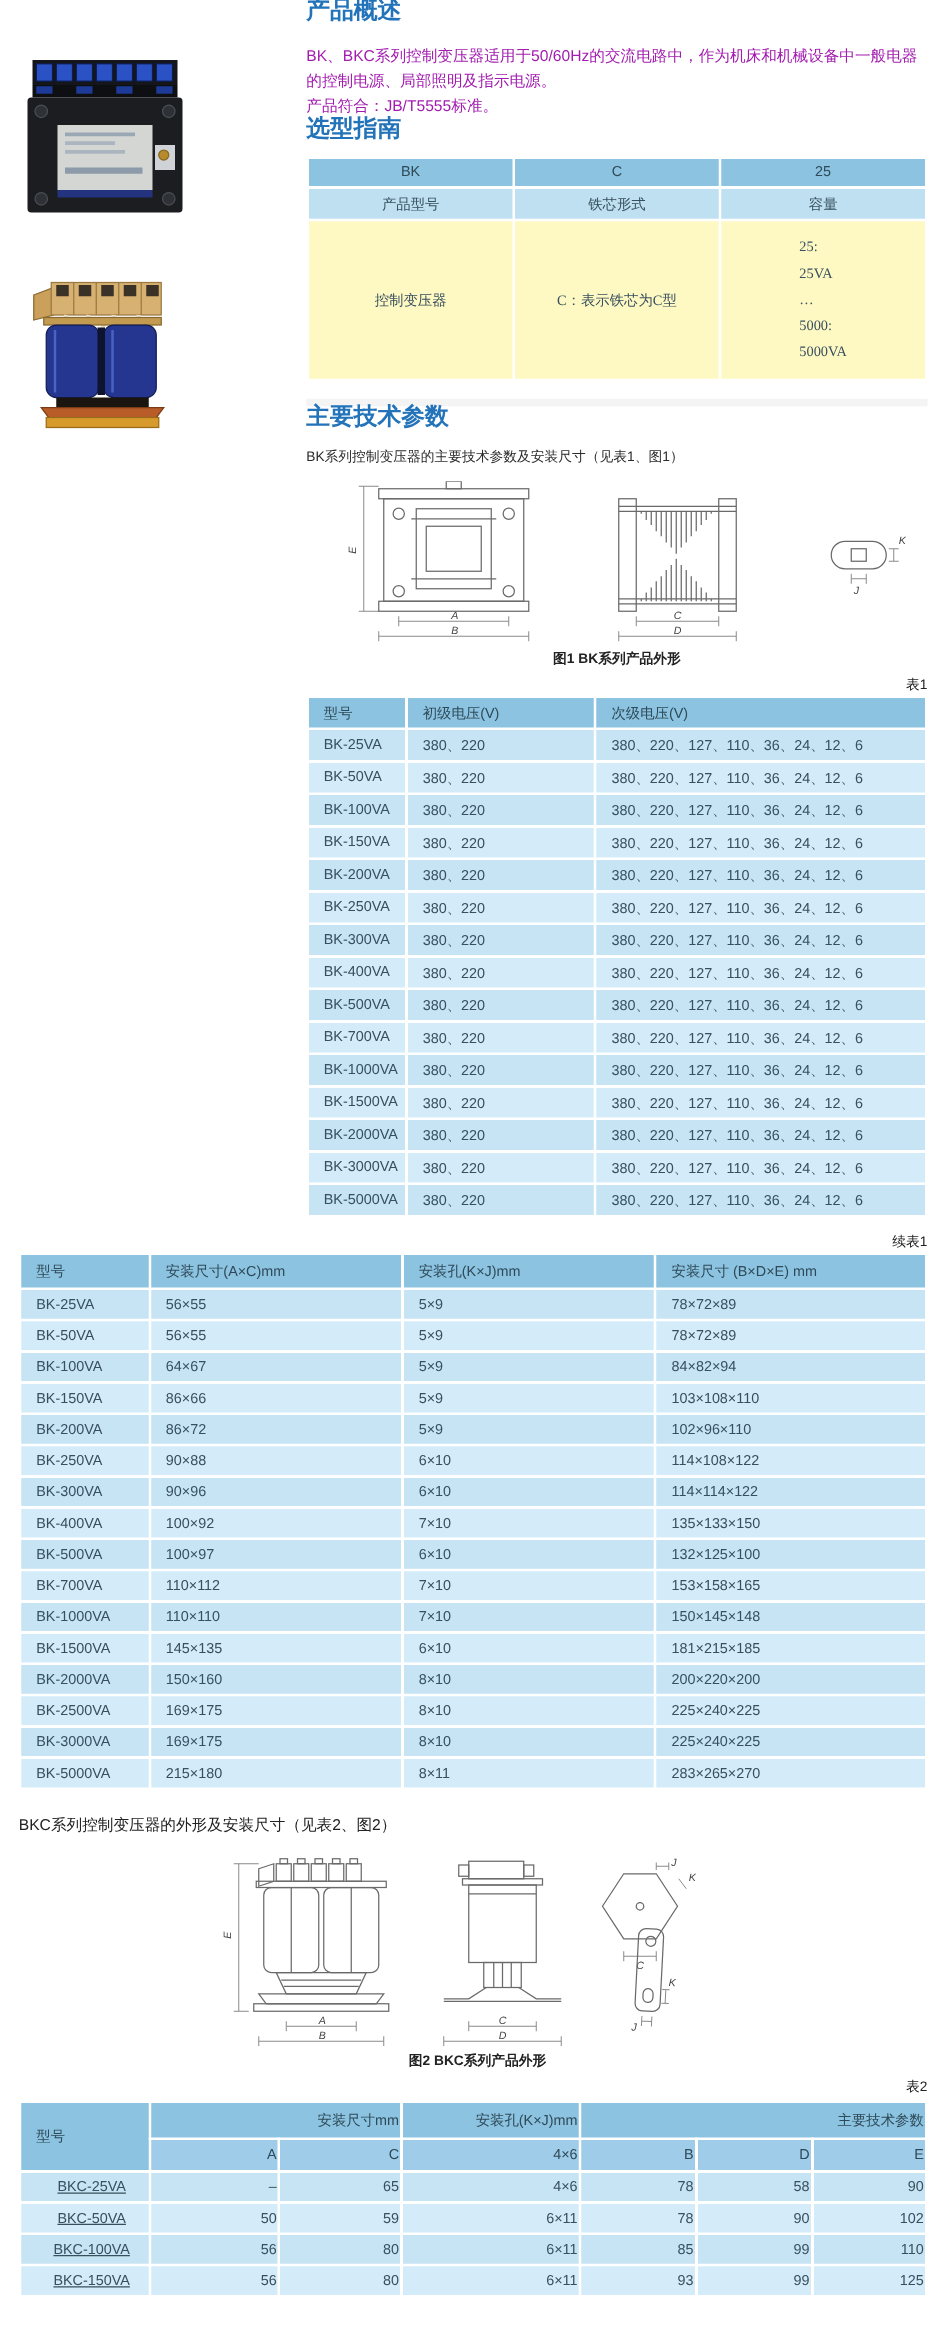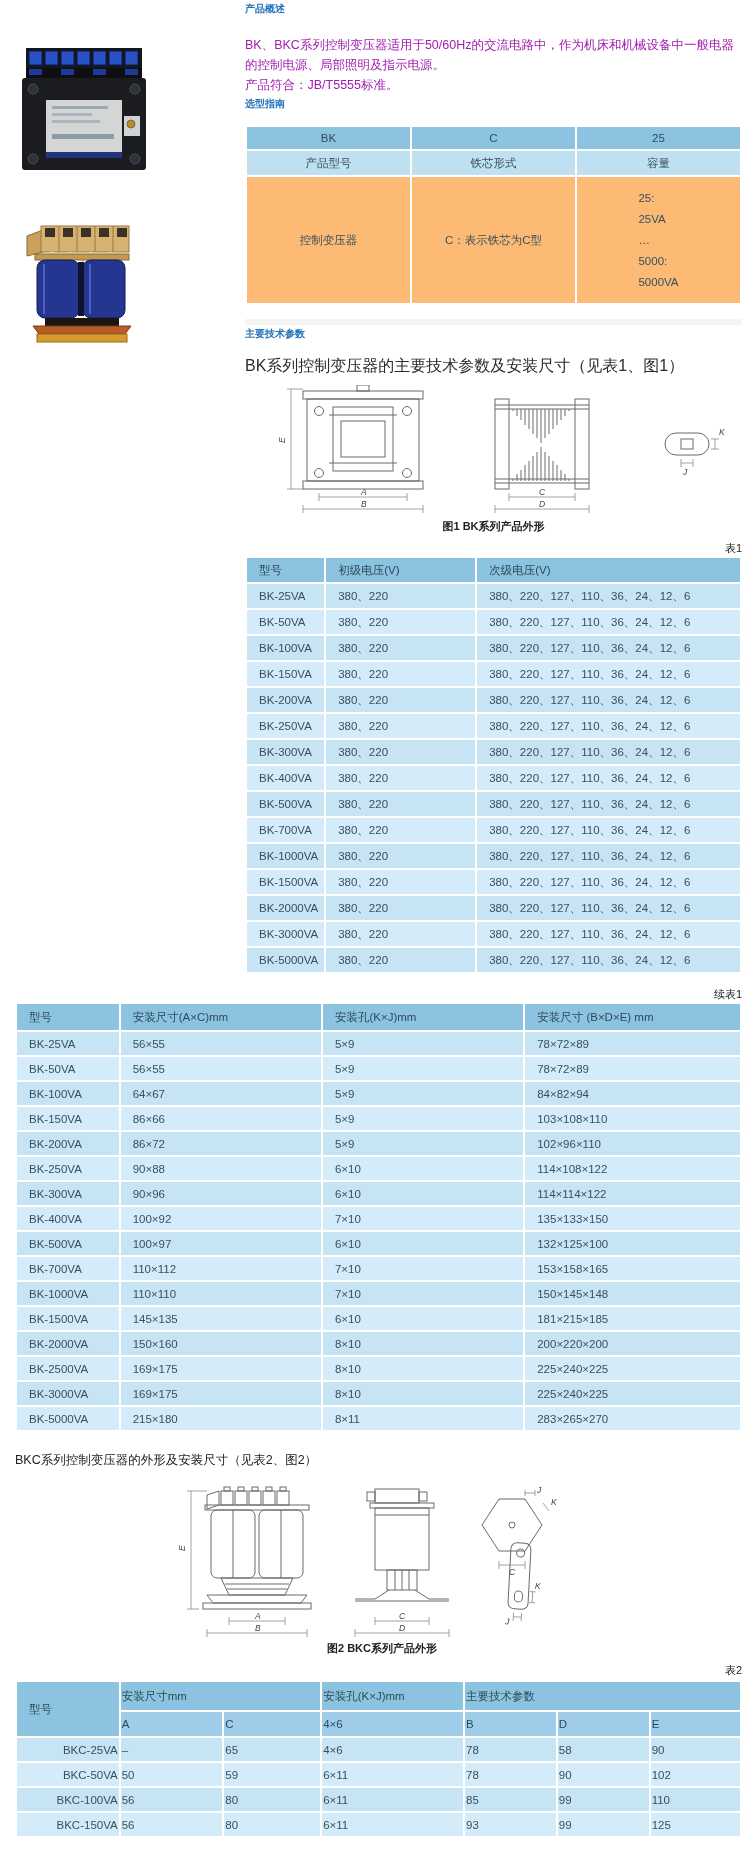--- a/index.html
+++ b/index.html
@@ -2,35 +2,35 @@
 <html><head>
 <meta charset="utf-8">
 <style>
   html,body{margin:0;padding:0;background:#fff;}
   body{width:750px;height:1866px;position:relative;overflow:hidden;
        font-family:"Liberation Sans","DejaVu Sans",sans-serif;color:#333;}
   .top-area{display:flex;width:750px;}
   .photos{width:245px;position:relative;flex:none;}
   .main{width:505px;flex:none;box-sizing:border-box;padding-right:8px;}
   .full-section{width:750px;box-sizing:border-box;padding:0 8px 0 15px;}
-  h2.sec{color:#2273b9;font-size:10px;font-weight:bold;margin:0;line-height:17px;}
+  h2.sec{color:#2273b9;font-size:19px;font-weight:bold;margin:0;line-height:17px;}
   .h-overview{margin-top:8px;}
   .h-selection{margin-top:34px;}
   .h-tech{margin-top:25px;}
   p.body-text{font-size:12.5px;line-height:20px;margin:18px 0 0 0;color:#a21caf;}
-  p.intro{font-size:16px;line-height:16px;margin:16px 0 0 0;color:#2b2b2b;}
+  p.intro{font-size:11px;line-height:16px;margin:16px 0 0 0;color:#2b2b2b;}
   table{border-collapse:collapse;width:100%;table-layout:fixed;}
   td,th{border:2px solid #fff;font-weight:normal;font-size:11.5px;color:#38505e;
         overflow:hidden;white-space:nowrap;}
   
   .sel-table{margin-top:13px;}
   .sel-table td{text-align:center;}
   .sel-table .r1 td{height:20px;background:#8cc3e1;color:#2e4a58;}
   .sel-table .r2 td{height:22px;background:#bee0f1;}
-  .sel-table .r3 td{height:124px;background:#fdba74;white-space:normal;}
+  .sel-table .r3 td{height:124px;background:#fef9c3;white-space:normal;font-family:Liberation Serif, serif;}
   .cap-lines{display:inline-block;text-align:left;line-height:21px;}
   .divider{height:6px;background:#f4f4f4;margin-top:14px;}
   
   .fig1-wrap{margin:11px 0 0 0;text-align:center;}
   .fig-caption{text-align:center;font-size:11px;font-weight:bold;color:#222;margin-top:4px;}
   .fig2-wrap{margin:16px 0 0 162px;}
   svg{display:block;}
   .fig1-wrap svg,.fig2-wrap svg{margin:0 auto;}
   .fig2-wrap svg{margin:0;}
   .draw{stroke:#6a6a6a;stroke-width:1;fill:none;}
@@ -44,26 +44,26 @@
   .data-table thead td{height:22px;background:#8cc3e1;color:#2e4a58;text-align:left;padding-left:12px;}
   .data-table tbody td{height:22px;text-align:left;padding-left:12px;}
   .data-table tbody tr:nth-child(odd) td{background:#c6e4f4;}
   .data-table tbody tr:nth-child(even) td{background:#d4ecf9;}
   .cont-table thead td{height:24px;}
   .cont-table tbody td{height:21px;}
   .note{font-size:12px;color:#333;margin:14px 0 0 0;}
   .bkc-intro{margin-top:20px;font-size:12.5px;color:#222;}
   
   .t2{margin-top:4px;}
-  .t2 td{text-align:left;}
+  .t2 td{text-align:right;}
   .t2 .grp td{height:26px;background:#8cc3e1;color:#2e4a58;}
   .t2 .sub td{height:22px;background:#9fcde9;color:#2e4a58;}
   .t2 td.model-h{background:#8cc3e1;text-align:left;padding-left:12px;}
   .t2 tbody td{height:21px;}
-  .t2 tbody td.model{text-align:right;padding-left:12px;}
+  .t2 tbody td.model{text-align:center;padding-left:12px;text-decoration:underline;}
   .t2 tbody tr:nth-child(odd) td{background:#c6e4f4;}
   .t2 tbody tr:nth-child(even) td{background:#d4ecf9;}
   .photo{position:absolute;}
   .p1{top:48px;left:18px;}
   .p2{top:222px;left:23px;}
 </style>
 </head>
 <body>
 
 <div class="top-area">

